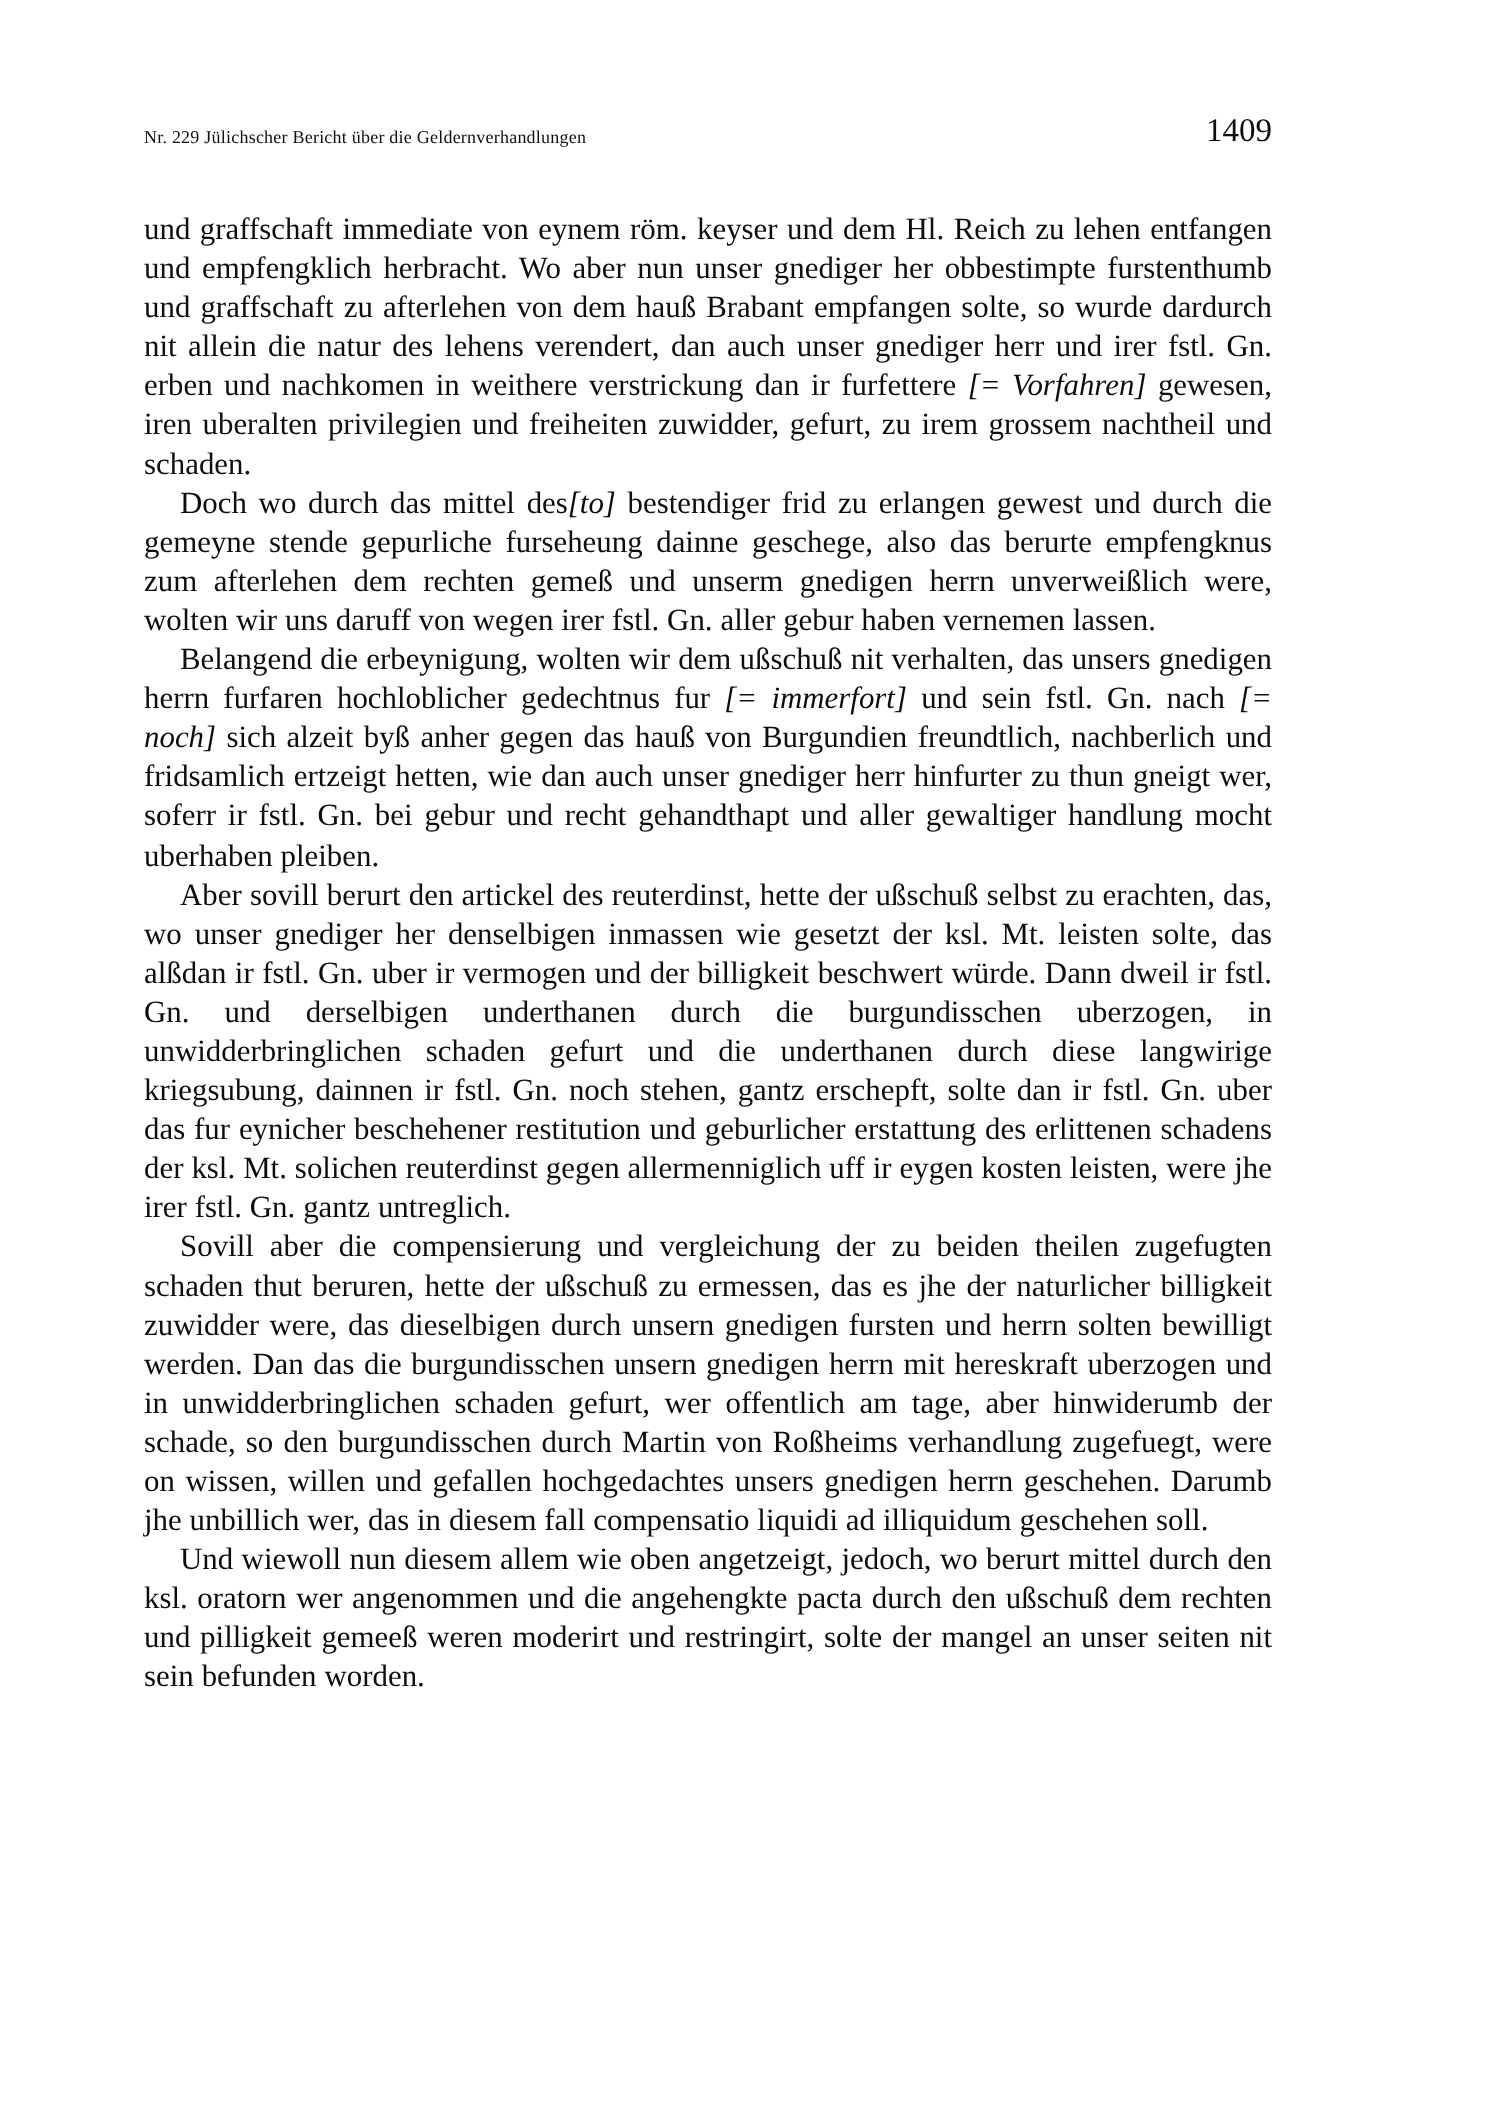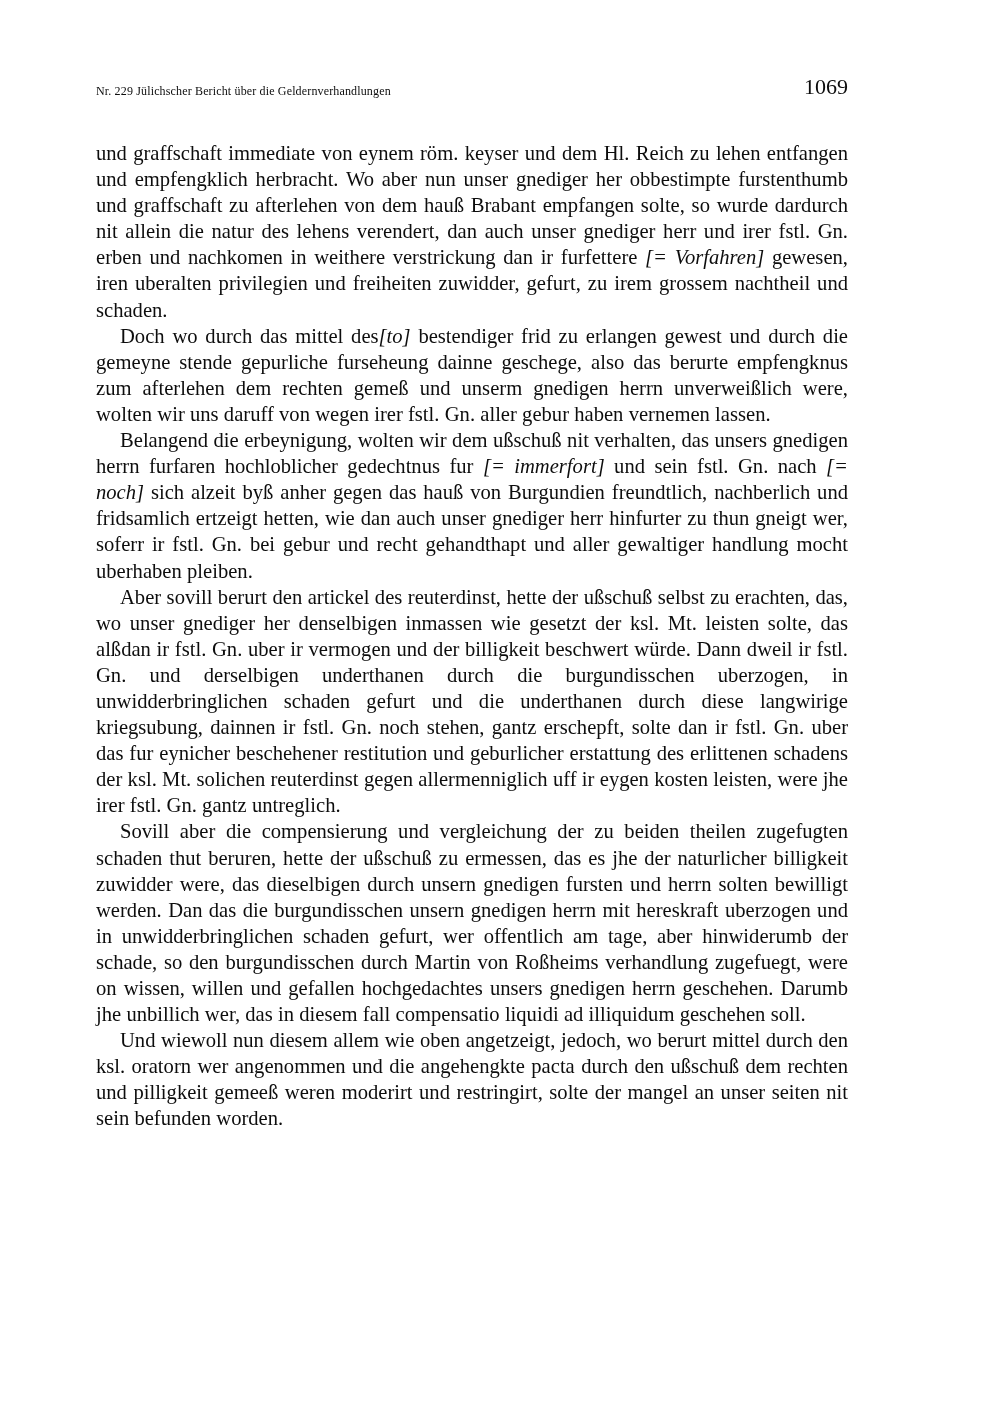--- a/index.html
+++ b/index.html
@@ -74,21 +74,21 @@
     font-style: italic;
   }
 </style>
 </head>
 <body>
 
 <div class="page">
 
   <div class="running-head">Nr. 229 Jülichscher Bericht über die Geldernverhandlungen</div>
 
-  <div class="folio">1069</div>
+  <div class="folio">1409</div>
 
   <div class="textblock">
       <p class="para first"><span>und graffschaft immediate von eynem röm. keyser und dem Hl. Reich zu lehen entfangen und empfengklich herbracht. Wo aber nun unser gnediger her obbestimpte furstenthumb und graffschaft zu afterlehen von dem hauß Brabant empfangen solte, so wurde dardurch nit allein die natur des lehens verendert, dan auch unser gnediger herr und irer fstl. Gn. erben und nachkomen in weithere verstrickung dan ir furfettere </span><span class="gloss">[= Vorfahren]</span><span> gewesen, iren uberalten privilegien und freiheiten zuwidder, gefurt, zu irem grossem nachtheil und schaden.</span></p>
       <p class="para"><span>Doch wo durch das mittel des</span><span class="gloss">[to]</span><span> bestendiger frid zu erlangen gewest und durch die gemeyne stende gepurliche furseheung dainne geschege, also das berurte empfengknus zum afterlehen dem rechten gemeß und unserm gnedigen herrn unverweißlich were, wolten wir uns daruff von wegen irer fstl. Gn. aller gebur haben vernemen lassen.</span></p>
       <p class="para"><span>Belangend die erbeynigung, wolten wir dem ußschuß nit verhalten, das unsers gnedigen herrn furfaren hochloblicher gedechtnus fur </span><span class="gloss">[= immerfort]</span><span> und sein fstl. Gn. nach </span><span class="gloss">[= noch]</span><span> sich alzeit byß anher gegen das hauß von Burgundien freundtlich, nachberlich und fridsamlich ertzeigt hetten, wie dan auch unser gnediger herr hinfurter zu thun gneigt wer, soferr ir fstl. Gn. bei gebur und recht gehandthapt und aller gewaltiger handlung mocht uberhaben pleiben.</span></p>
       <p class="para"><span>Aber sovill berurt den artickel des reuterdinst, hette der ußschuß selbst zu erachten, das, wo unser gnediger her denselbigen inmassen wie gesetzt der ksl. Mt. leisten solte, das alßdan ir fstl. Gn. uber ir vermogen und der billigkeit beschwert würde. Dann dweil ir fstl. Gn. und derselbigen underthanen durch die burgundisschen uberzogen, in unwidderbringlichen schaden gefurt und die underthanen durch diese langwirige kriegsubung, dainnen ir fstl. Gn. noch stehen, gantz erschepft, solte dan ir fstl. Gn. uber das fur eynicher beschehener restitution und geburlicher erstattung des erlittenen schadens der ksl. Mt. solichen reuterdinst gegen allermenniglich uff ir eygen kosten leisten, were jhe irer fstl. Gn. gantz untreglich.</span></p>
       <p class="para"><span>Sovill aber die compensierung und vergleichung der zu beiden theilen zugefugten schaden thut beruren, hette der ußschuß zu ermessen, das es jhe der naturlicher billigkeit zuwidder were, das dieselbigen durch unsern gnedigen fursten und herrn solten bewilligt werden. Dan das die burgundisschen unsern gnedigen herrn mit hereskraft uberzogen und in unwidderbringlichen schaden gefurt, wer offentlich am tage, aber hinwiderumb der schade, so den burgundisschen durch Martin von Roßheims verhandlung zugefuegt, were on wissen, willen und gefallen hochgedachtes unsers gnedigen herrn geschehen. Darumb jhe unbillich wer, das in diesem fall compensatio liquidi ad illiquidum geschehen soll.</span></p>
       <p class="para"><span>Und wiewoll nun diesem allem wie oben angetzeigt, jedoch, wo berurt mittel durch den ksl. oratorn wer angenommen und die angehengkte pacta durch den ußschuß dem rechten und pilligkeit gemeeß weren moderirt und restringirt, solte der mangel an unser seiten nit sein befunden worden.</span></p>
     </div>
 

